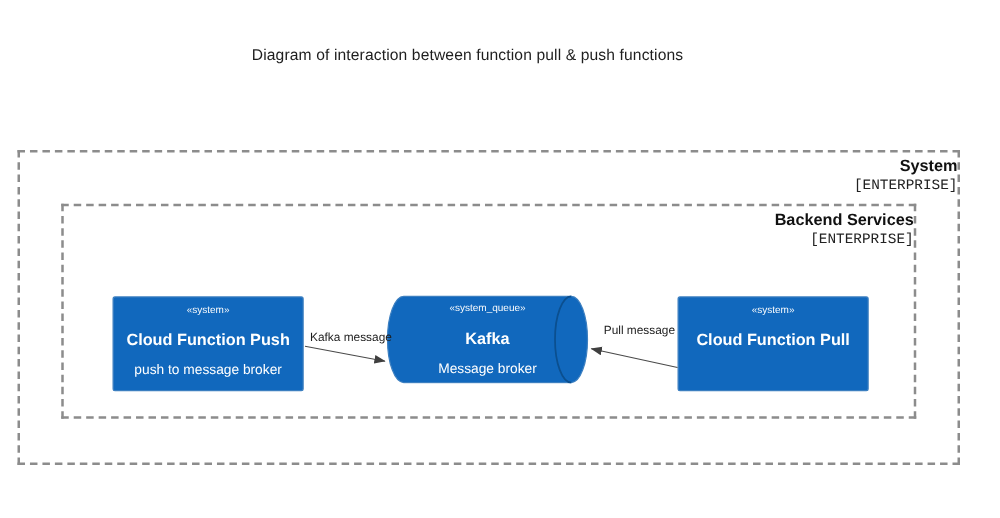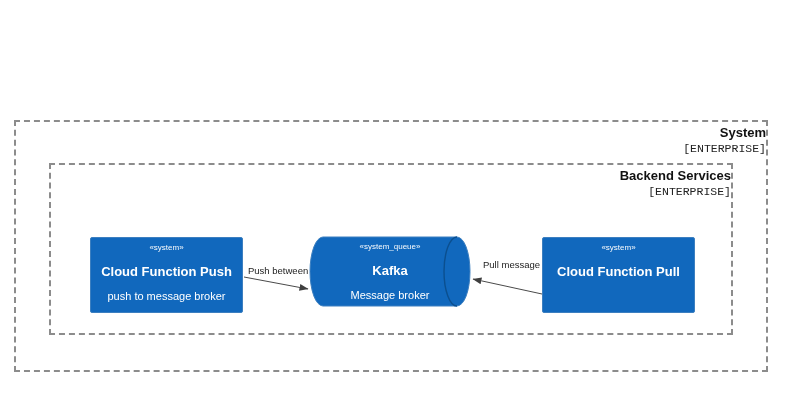--- a/index.html
+++ b/index.html
@@ -49,20 +49,21 @@
     position: absolute; font-size: 9.5px; color: #1c1c1c; white-space: nowrap;
   }
   .rel-label-push { left: 248px; top: 265px; }
   .rel-label-pull { left: 483px; top: 259px; }
 </style>
 </head>
 <body>
 
 <div class="canvas">
 
+  <div class="title">Diagram of interaction between function pull &amp; push functions</div>
 
   <div class="boundary boundary-outer">
     <div class="b-label">
       <span class="b-name">System</span>
       <span class="b-type">[ENTERPRISE]</span>
     </div>
   </div>
 
   <div class="boundary boundary-inner">
     <div class="b-label">
@@ -97,16 +98,16 @@
   <svg class="arrows" width="800" height="414" viewBox="0 0 800 414" aria-hidden="true">
     <defs>
       <marker id="arrowhead" markerWidth="10" markerHeight="8" refX="8.5" refY="3.5" orient="auto">
         <path d="M0,0 L9,3.5 L0,7 Z" fill="#3f3f3f"></path>
       </marker>
     </defs>
     <line x1="244" y1="277" x2="308" y2="289" stroke="#4a4a4a" stroke-width="1" marker-end="url(#arrowhead)"></line>
     <line x1="542" y1="294" x2="473" y2="279" stroke="#4a4a4a" stroke-width="1" marker-end="url(#arrowhead)"></line>
   </svg>
 
-  <div class="rel-label rel-label-push">Push between</div>
+  <div class="rel-label rel-label-push">Kafka message</div>
   <div class="rel-label rel-label-pull">Pull message</div>
 
 </div>
 
 </body></html>

